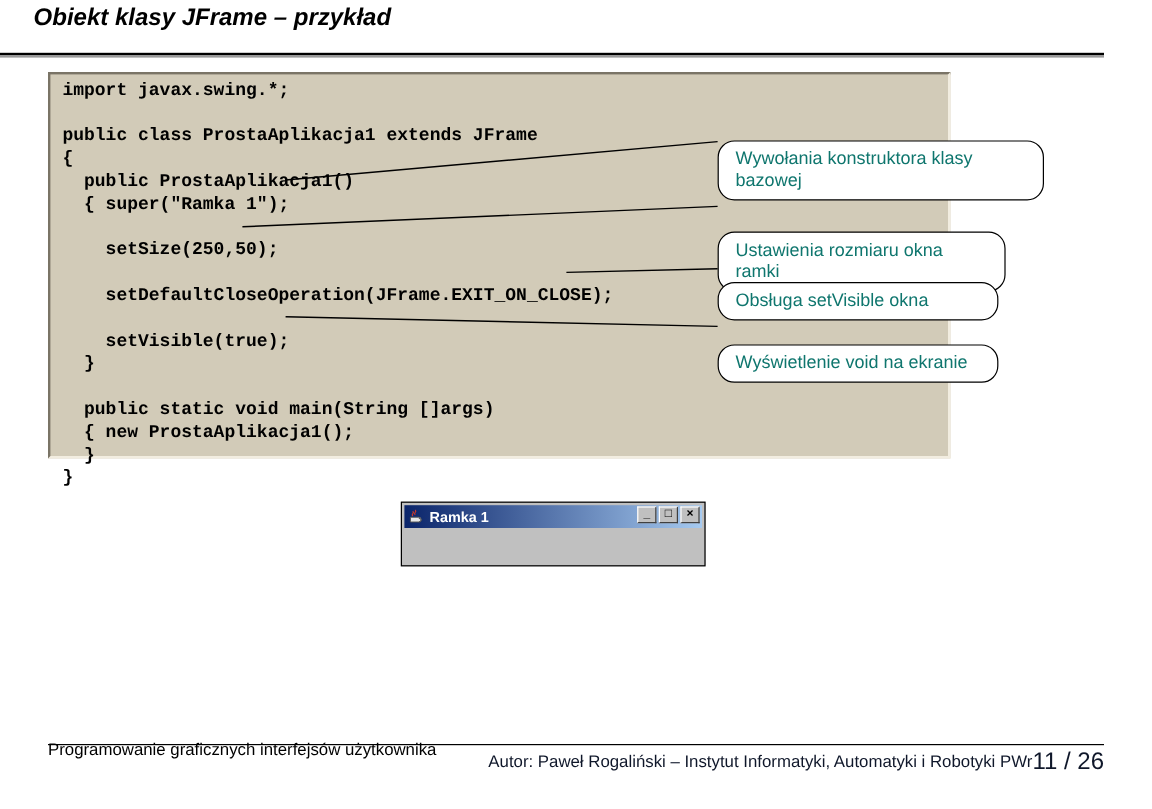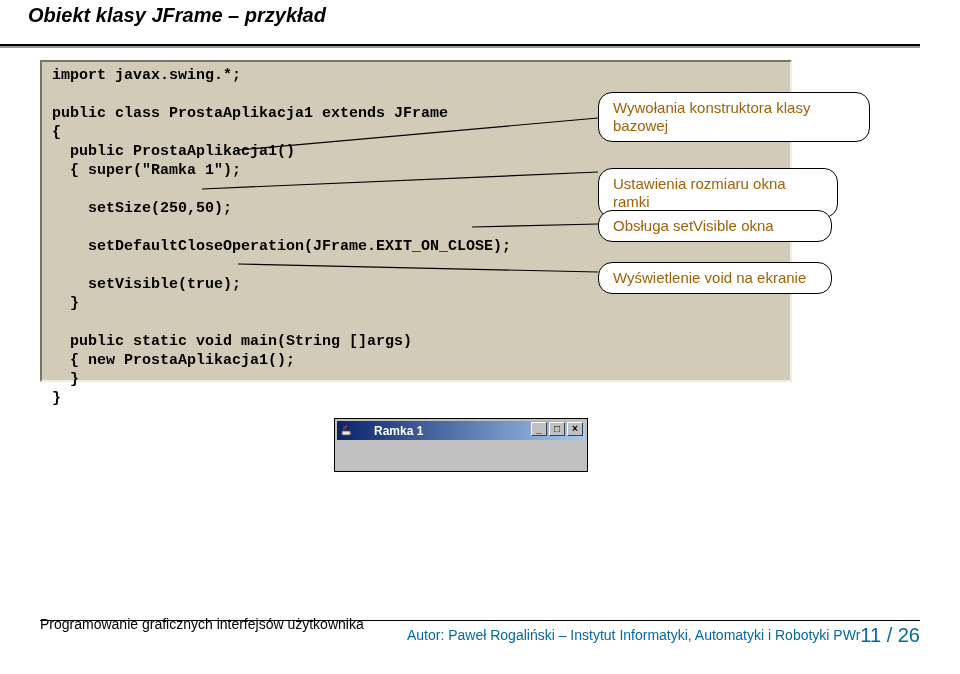--- a/index.html
+++ b/index.html
@@ -56,21 +56,22 @@
   }
 
   .callout {
     position: absolute;
     background: #ffffff;
     border: 1.5px solid #000;
     border-radius: 14px;
     padding: 6px 14px;
     font-size: 15px;
     line-height: 18px;
-    color: #a16207;
+    color: #0f766e;
+    margin-top: 25px;
   }
   .callout-1 { left: 598px; top: 92px; width: 242px; }
   .callout-2 { left: 598px; top: 168px; width: 210px; }
   .callout-3 { left: 598px; top: 210px; width: 204px; }
   .callout-4 { left: 598px; top: 262px; width: 204px; }
 
   svg.connectors {
     position: absolute;
     left: 0;
     top: 0;
@@ -103,21 +104,21 @@
     font-size: 12px;
     font-weight: bold;
   }
   .win-icon {
     width: 14px;
     height: 14px;
     margin-left: 3px;
     display: inline-block;
   }
   .win-title-text {
-    margin-left: 20px;
+    margin-left: 4px;
   }
   .win-buttons {
     position: absolute;
     right: 2px;
     top: 1px;
     display: flex;
     gap: 2px;
   }
   .win-btn {
     width: 16px;
@@ -146,21 +147,21 @@
     left: 40px;
     top: 616px;
     font-size: 14px;
     color: #000;
   }
   .footer-right {
     position: absolute;
     right: 40px;
     top: 624px;
     font-size: 14px;
-    color: #0369a1;
+    color: #0f172a;
     text-align: right;
   }
   .footer-right .pg {
     font-size: 20px;
     vertical-align: -2px;
   }
 </style>
 </head>
 <body>
 

